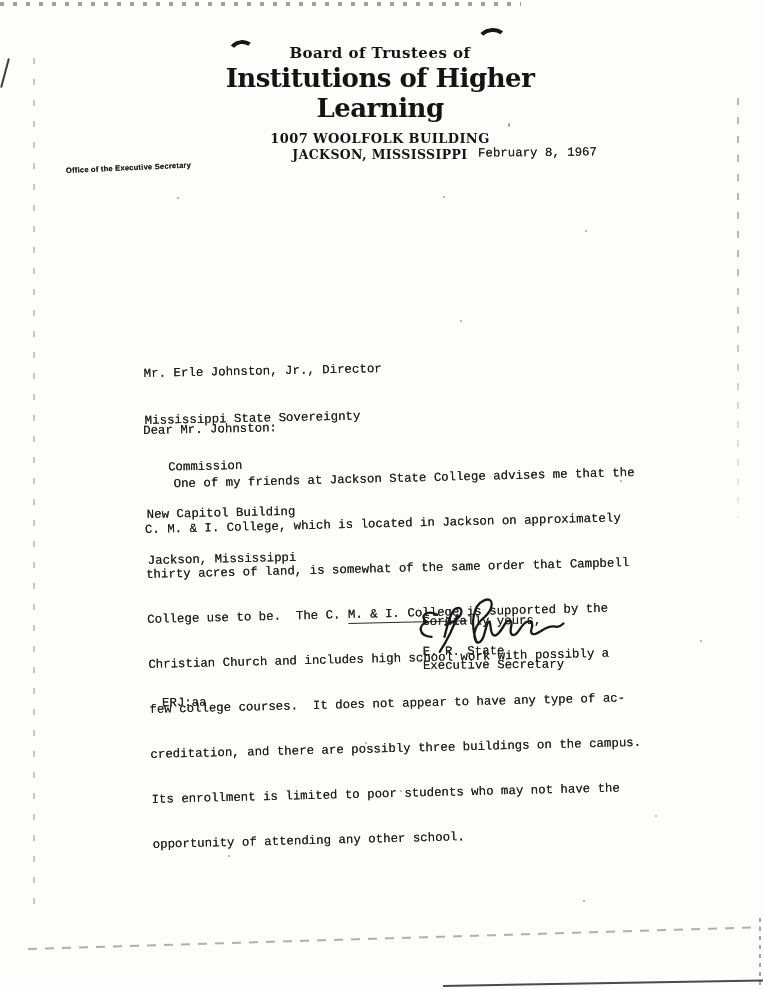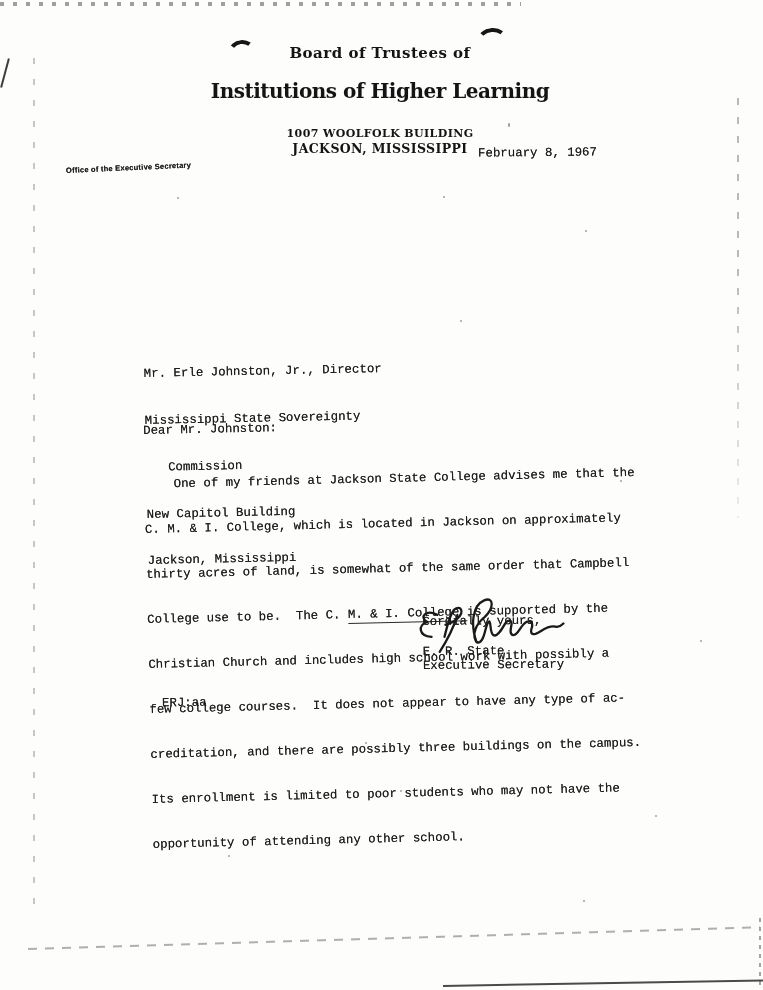--- a/index.html
+++ b/index.html
@@ -61,22 +61,22 @@
   .arc-right { left: 477px; top: 28px; width: 31px; transform: rotate(-5deg); }
   .speck { position: absolute; width: 2px; height: 2px; background: #8a8a8a; border-radius: 1px; opacity: .8; }
 
   
   .letterhead {
     position: absolute; left: 210px; top: 44px; width: 340px;
     text-align: center; color: #141414;
     font-family: "DejaVu Serif", "Liberation Serif", serif;
   }
   .lh-1 { font-size: 15px; font-weight: bold; letter-spacing: .5px; }
-  .lh-2 { font-size: 20px; font-weight: bold; letter-spacing: -.5px; margin-top: 17px; }
-  .lh-3 { font-size: 11px; font-weight: bold; margin-top: 24px; letter-spacing: .4px; text-align: center; }
+  .lh-2 { font-size: 26px; font-weight: bold; letter-spacing: -.5px; margin-top: 1px; }
+  .lh-3 { font-size: 13px; font-weight: bold; margin-top: 8px; letter-spacing: .4px; text-align: center; }
   .lh-4 { font-size: 12.5px; font-weight: bold; letter-spacing: .4px; margin-top: 1px; }
 
   
   .typed {
     position: absolute;
     font-size: 12.4px; line-height: 15px;
     white-space: pre;
     color: #1d1d1d;
     text-shadow: 0 0 .4px rgba(20,20,20,.8);
   }

